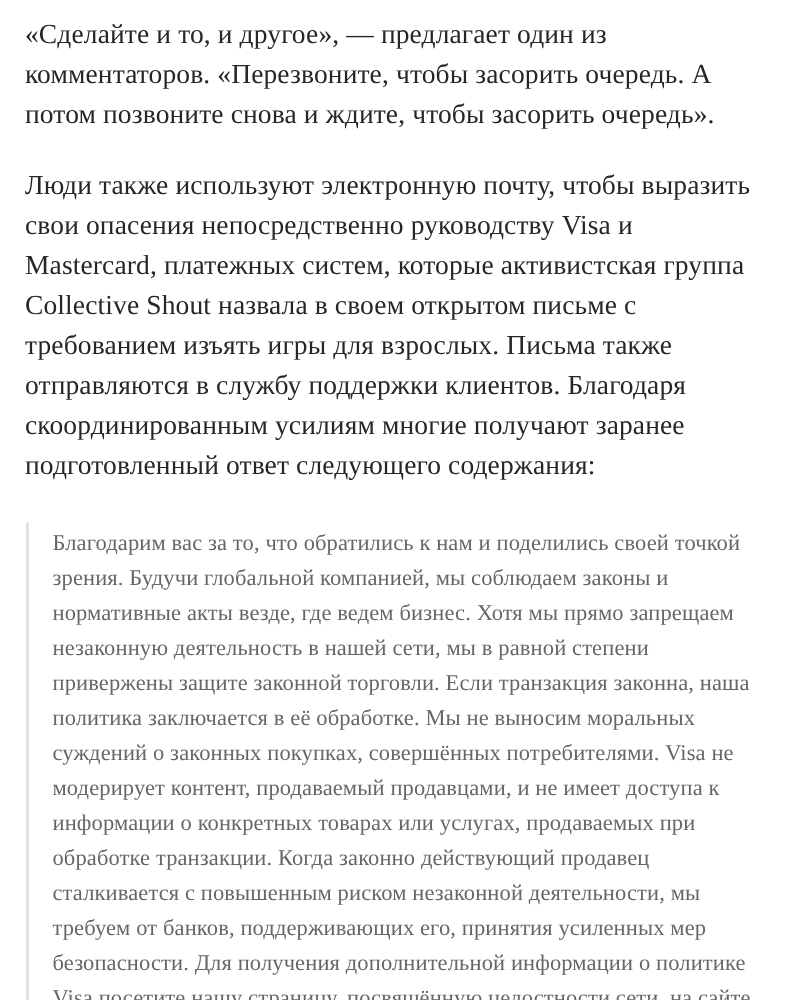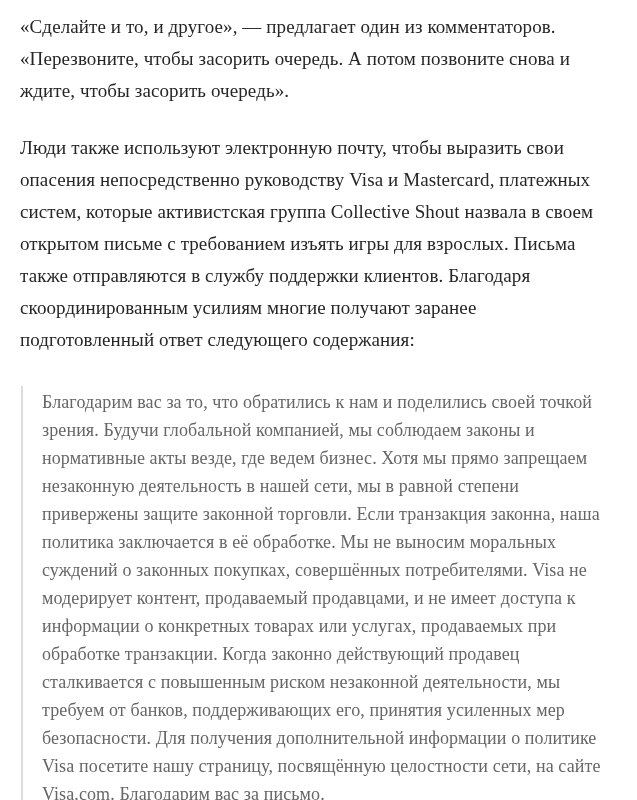--- a/index.html
+++ b/index.html
@@ -15,21 +15,21 @@
     -webkit-font-smoothing: antialiased;
   }
   .article {
     box-sizing: border-box;
     width: 637px;
     padding: 11px 18px 10px 20px;
   }
   .article p.body-paragraph {
     margin: 0 0 25px 0;
     max-width: 592px;
-    font-size: 19px;
+    font-size: 22px;
     line-height: 32px;
     color: #262626;
     letter-spacing: 0.1px;
   }
   blockquote.support-reply {
     margin: 30px 0 0 1px;
     padding: 2px 0 4px 19px;
     border-left: 2px solid #dcdcdc;
     max-width: 585px;
   }

